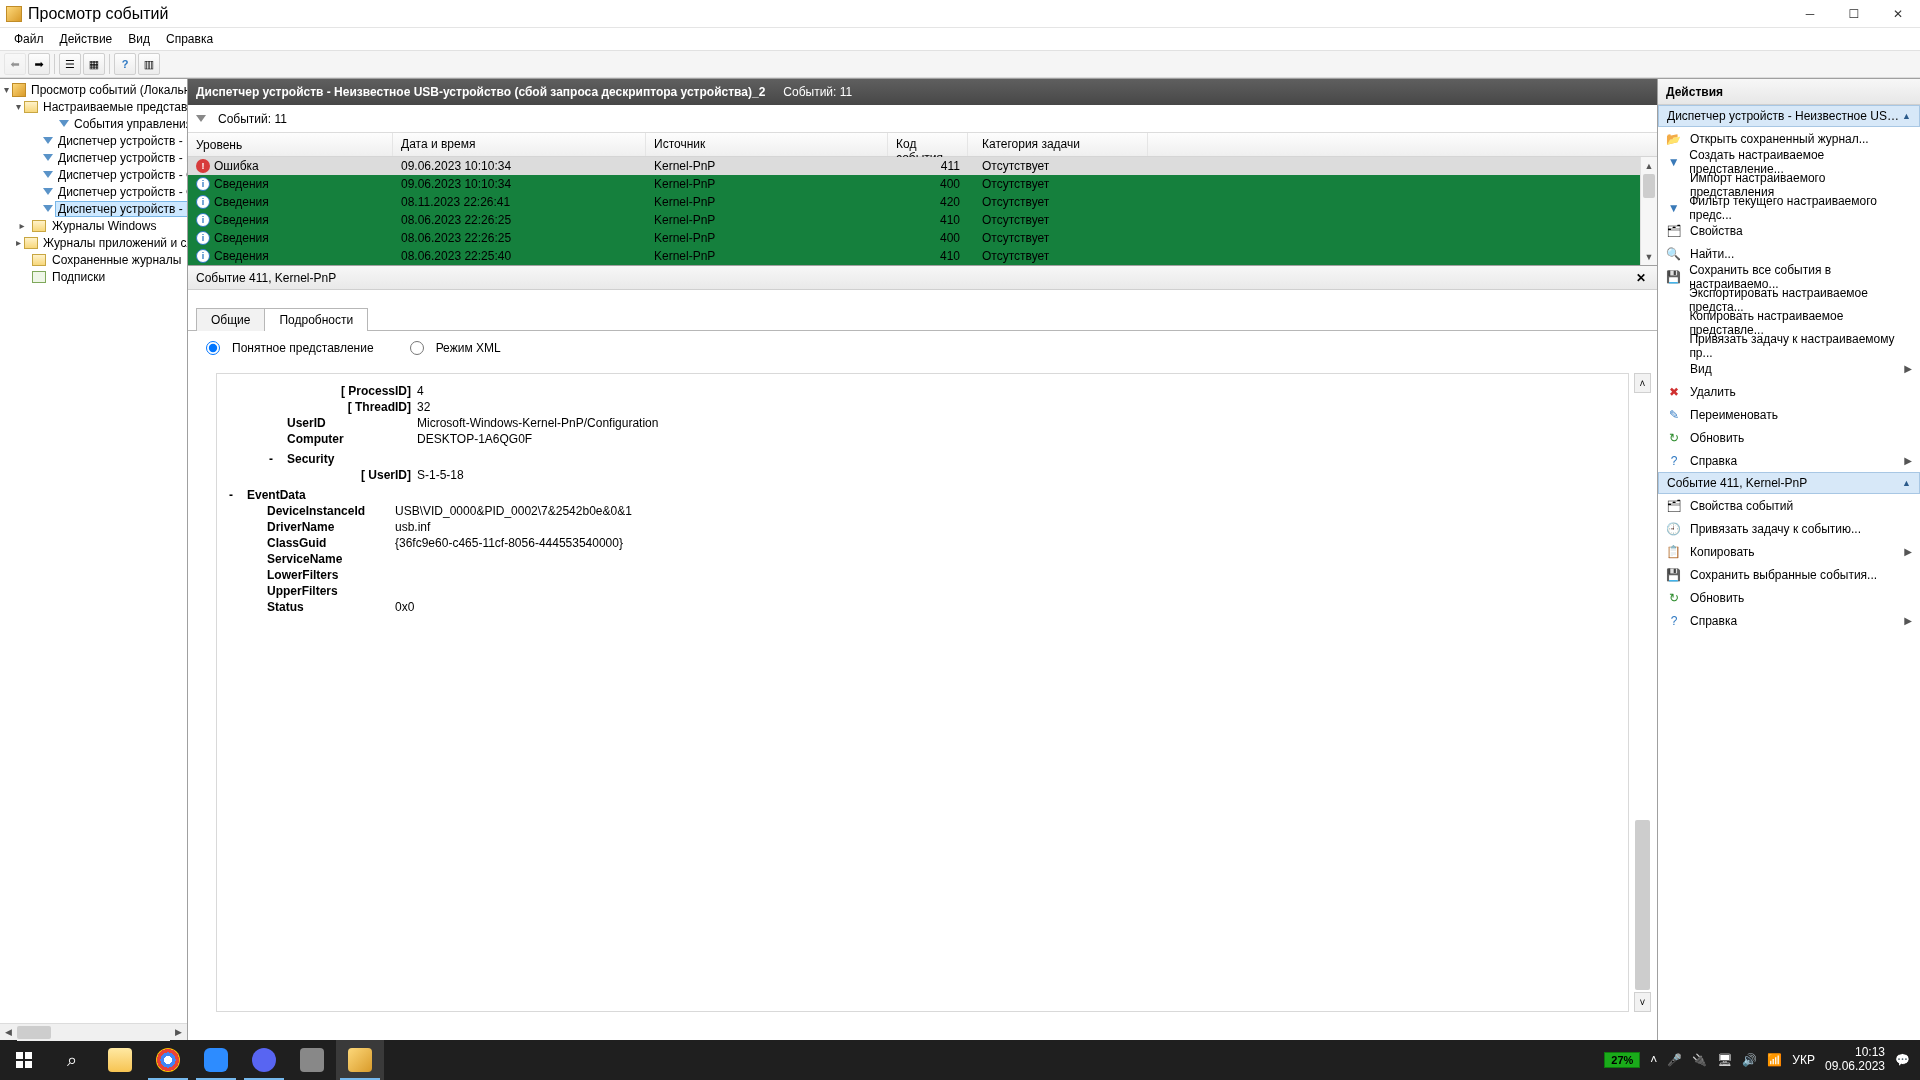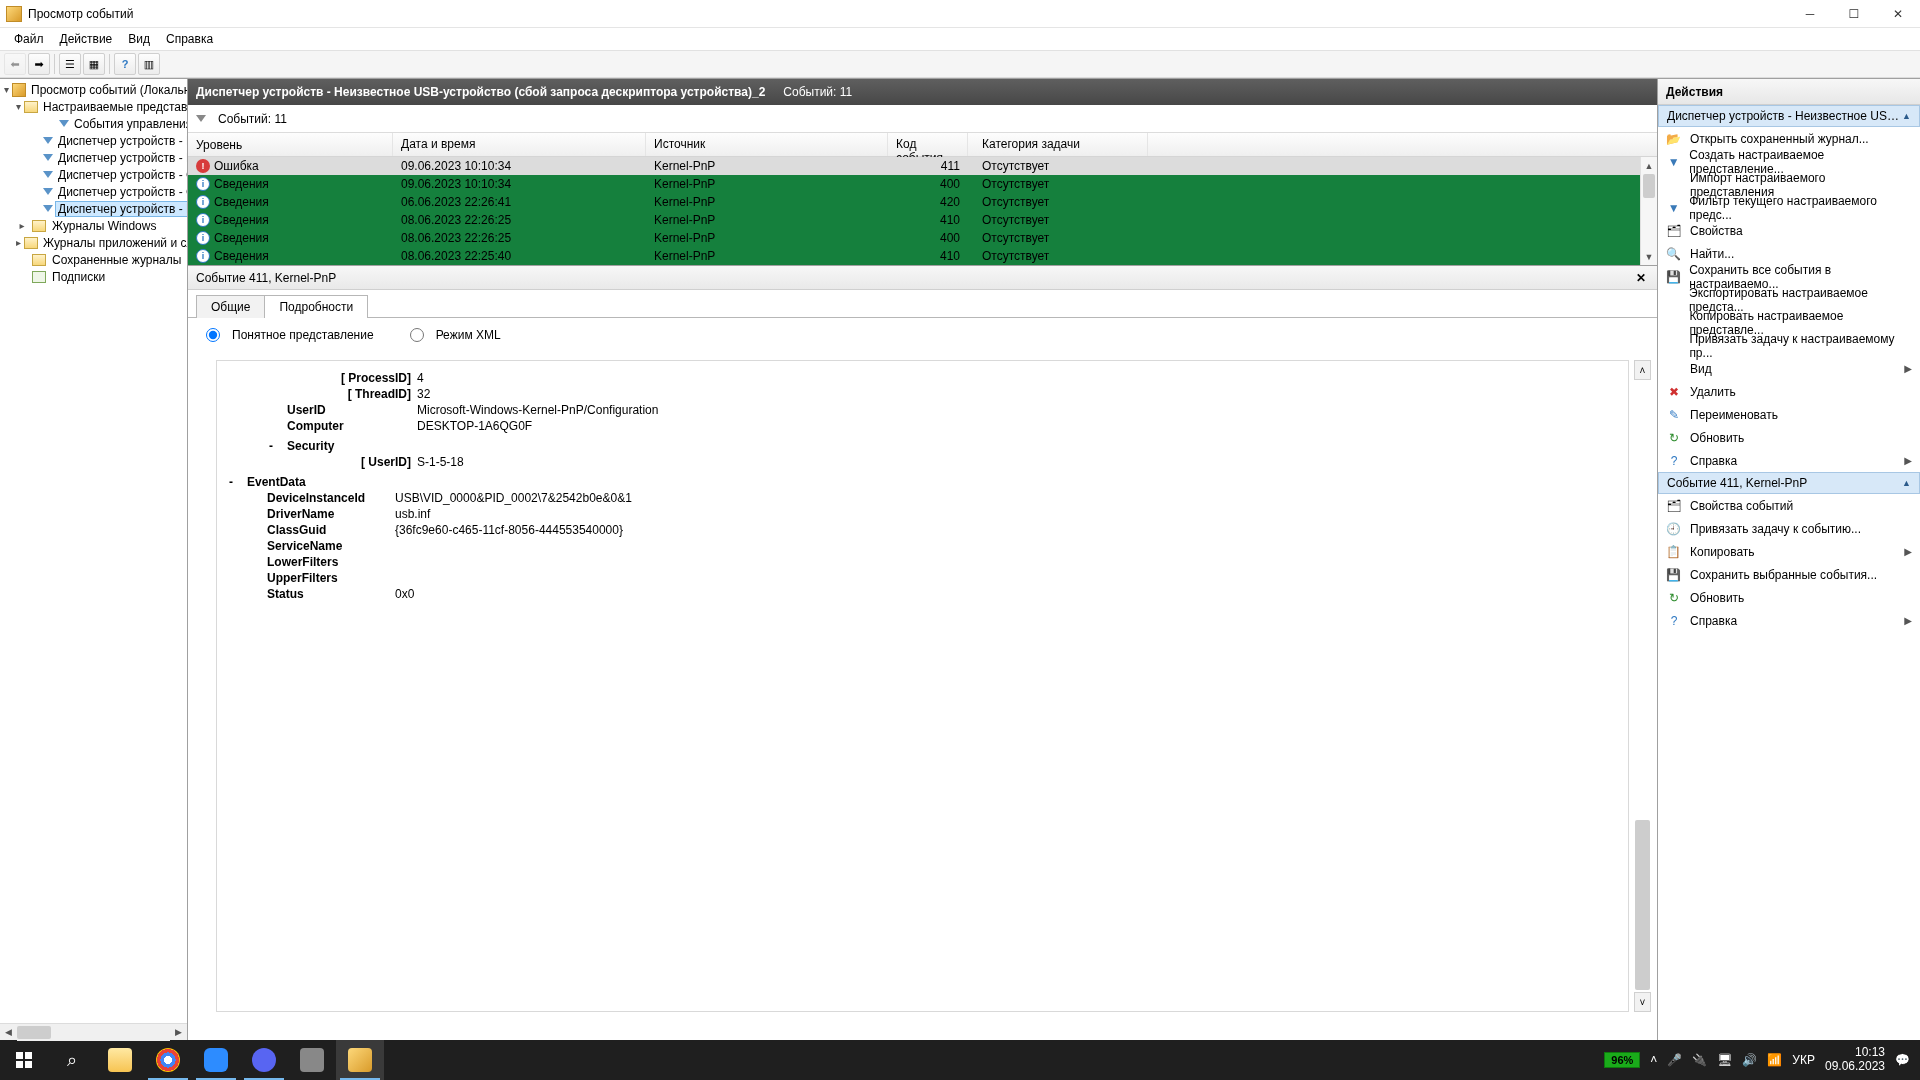--- a/index.html
+++ b/index.html
@@ -1,20 +1,20 @@
 <!DOCTYPE html>
 <html><head>
 <meta charset="utf-8">
 <style>
 * { margin: 0; padding: 0; box-sizing: border-box; font-family: "Segoe UI", Tahoma, sans-serif; font-size: 12px; }
 html, body { width: 1920px; height: 1080px; overflow: hidden; background: #f0f0f0; }
 .window { display: flex; flex-direction: column; height: 100%; background: #fff; }
 .titlebar { display: flex; align-items: center; height: 28px; background: #fff; border-bottom: 1px solid #e5e5e5; padding-left: 6px; }
 .titlebar .title-icon { width: 16px; height: 16px; margin-right: 6px; background: linear-gradient(135deg,#fdd87a,#d99b2a); border: 1px solid #c08c28; }
-.titlebar .title-text { flex: 0 0 auto; font-size: 12px; text-align: center; }
+.titlebar .title-text { flex: 0 0 auto; font-size: 16px; text-align: center; }
 .titlebar .spacer { flex: 1; }
 .winbtn { width: 44px; height: 28px; display: flex; align-items: center; justify-content: center; color: #333; }
 .menubar { display: flex; align-items: center; height: 22px; padding: 0 6px; background: #fff; }
 .menubar .menu { padding: 2px 8px; cursor: default; }
 .toolbar { display: flex; align-items: center; height: 28px; padding: 2px 4px; background: #f5f5f5; border-top: 1px solid #e1e1e1; border-bottom: 1px solid #dcdcdc; gap: 2px; }
 .toolbtn { width: 22px; height: 22px; border: 1px solid #cfcfcf; background: linear-gradient(#fdfdfd,#ececec); border-radius: 2px; display:flex; align-items:center; justify-content:center; font-size:11px; }
 .toolbtn.disabled { opacity: 0.4; }
 .toolbar .sep { width:1px; height:20px; background:#cfcfcf; margin:0 2px; }
 .workspace { display: flex; flex: 1; min-height: 0; border-top:1px solid #a0a0a0; }
 .treepane { width: 188px; background:#fff; border-right:1px solid #a0a0a0; display:flex; flex-direction:column; position:relative; }
@@ -52,21 +52,21 @@
 .c-date{width:253px;}
 .c-src{width:242px;}
 .c-code{width:80px; text-align:right;}
 .c-cat{width:180px; padding-left:14px !important;}
 .grid-scroll { position:absolute; right:0; top:0; bottom:0; width:17px; background:#f6f6f6; border-left:1px solid #e0e0e0;}
 .grid-scroll .arrow{height:17px; display:flex;align-items:center;justify-content:center;font-size:9px;color:#555;}
 .grid-scroll .track{position:absolute; top:17px; bottom:17px; left:0; right:0;}
 .grid-scroll .thumb{position:absolute; left:2px; right:2px; top:0; height:24px; background:#cdcdcd; border-radius:2px;}
 .detailheader{ height:24px; background:linear-gradient(#f7f7f7,#e9e9e9); border-bottom:1px solid #cfcfcf; display:flex; align-items:center; justify-content:space-between; padding:0 8px;}
 .detailheader .closebtn{ width:16px; height:16px; display:flex; align-items:center; justify-content:center; font-size:12px; font-weight:bold; cursor:pointer;}
-.tabsrow{ display:flex; align-items:flex-end; height:28px; padding:4px 8px 0; background:#fff; border-bottom:1px solid #b7b7b7;}
+.tabsrow{ display:flex; align-items:flex-end; height:41px; padding:4px 8px 0; background:#fff; border-bottom:1px solid #b7b7b7;}
 .tab{ padding:4px 14px; background:#f2f2f2; border:1px solid #b7b7b7; border-bottom:none; margin-right:-1px; position:relative; top:1px; cursor:default;}
 .tab.active{ background:#fff; z-index:2;}
 .radiorow{ display:flex; align-items:center; gap:36px; padding:10px 18px; background:#fff;}
 .radiorow label{ display:flex; align-items:center; gap:12px; font-size:13px;}
 .radiorow input{ width:14px; height:14px;}
 .detailbody{ flex:1; position:relative; background:#fff; }
 .detailscroll{ position:absolute; inset:8px 28px 28px 28px; background:#fff; border:1px solid #d9d9d9; overflow:hidden; padding:8px 10px 8px 30px; font-size:15px;}
 .detailscroll .kvrow{ display:flex; margin:2px 0;}
 .detailscroll .k{ font-weight:600; min-width:148px;}
 .detailscroll .k-sub{ font-weight:600; min-width:110px; text-align:right; padding-right:6px;}
@@ -255,21 +255,21 @@
                 <div class="cell c-date">09.06.2023 10:10:34</div>
                 <div class="cell c-src">Kernel-PnP</div>
                 <div class="cell c-code">400</div>
                 <div class="cell c-cat">Отсутствует</div>
               </div>
               <div class="row">
                 <div class="cell c-level">
                   <span class="lvlicon info">i</span>
                   <span>Сведения</span>
                 </div>
-                <div class="cell c-date">06.06.2023 22:26:41</div>
+                <div class="cell c-date">08.11.2023 22:26:41</div>
                 <div class="cell c-src">Kernel-PnP</div>
                 <div class="cell c-code">420</div>
                 <div class="cell c-cat">Отсутствует</div>
               </div>
               <div class="row">
                 <div class="cell c-level">
                   <span class="lvlicon info">i</span>
                   <span>Сведения</span>
                 </div>
                 <div class="cell c-date">08.06.2023 22:26:25</div>
@@ -525,21 +525,21 @@
     <div class="tbtn active">
         <div class="tbicon" style="background:#5865f2; border-radius:50%;"></div>
       </div>
     <div class="tbtn">
         <div class="tbicon" style="background:#888; border-radius:4px;"></div>
       </div>
     <div class="tbtn active" style="background:#3a3a3a;">
         <div class="tbicon" style="background:linear-gradient(135deg,#fdd87a,#d99b2a);"></div>
       </div>
     <div class="tray">
-      <span class="battery">96%</span>
+      <span class="battery">27%</span>
       <span>˄</span>
       <span>🎤</span>
       <span>🔌</span>
       <span>🖥</span>
       <span>🔊</span>
       <span>📶</span>
       <span>УКР</span>
       <div class="clock">
         <div>10:13</div>
         <div>09.06.2023</div>

